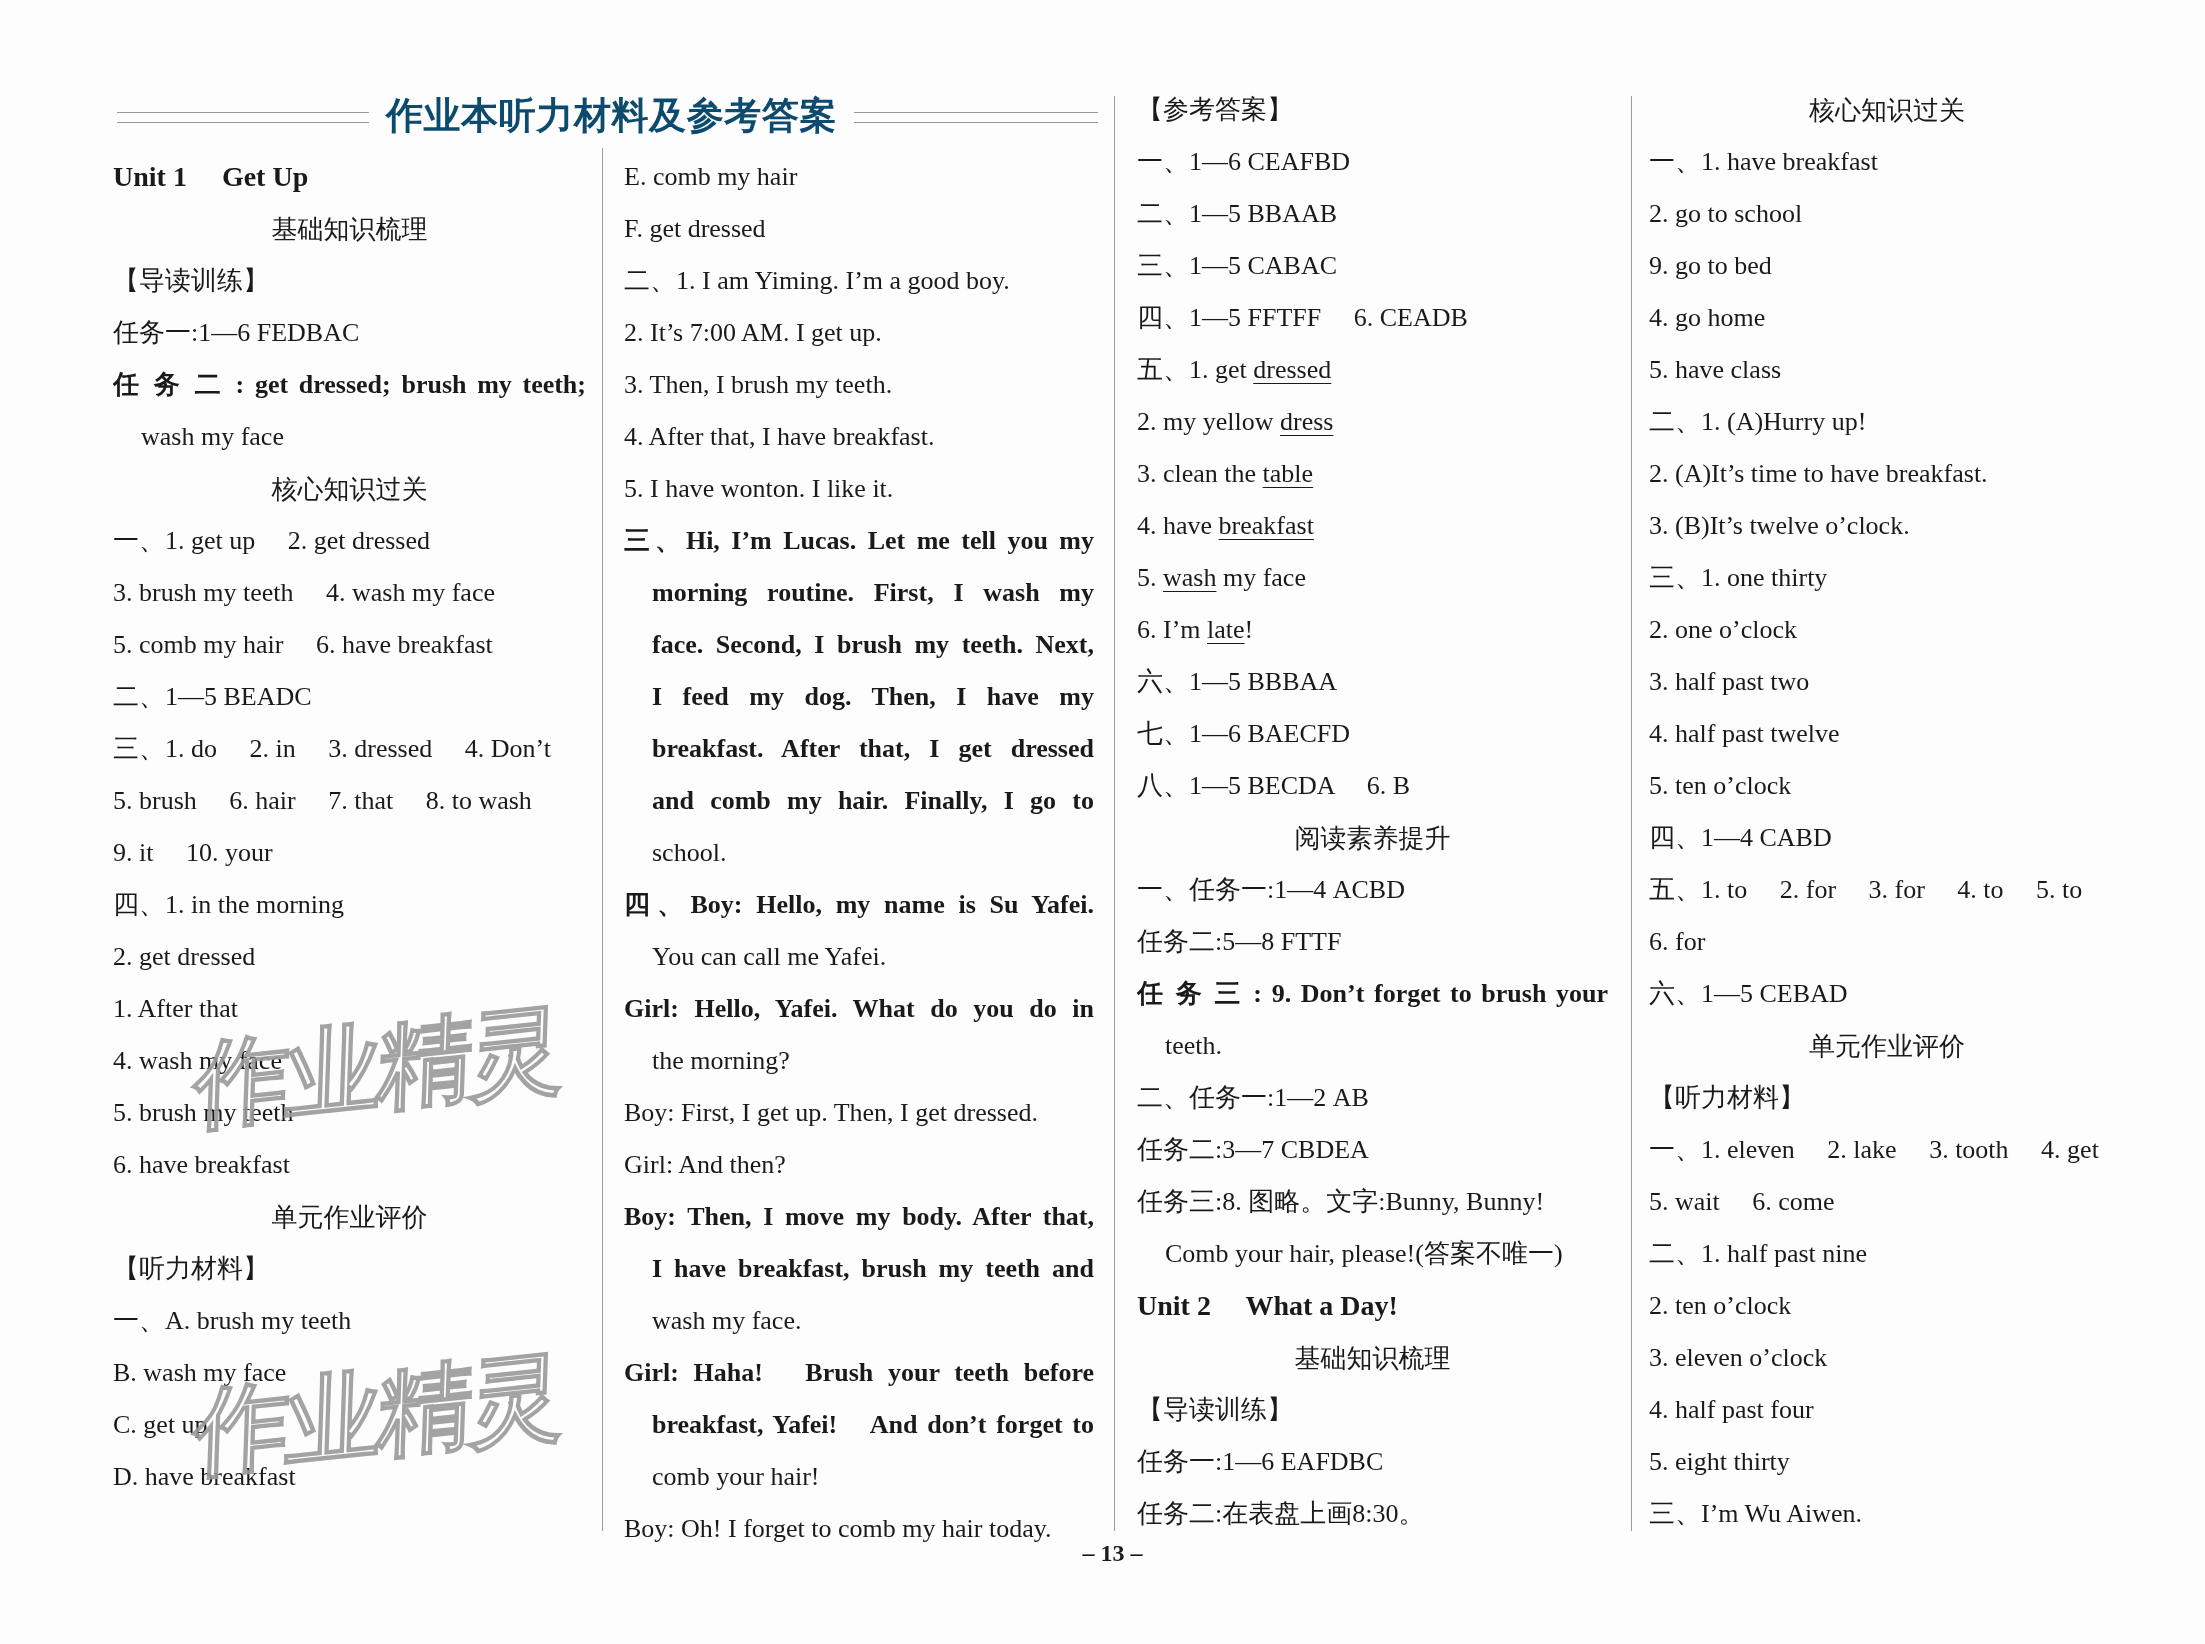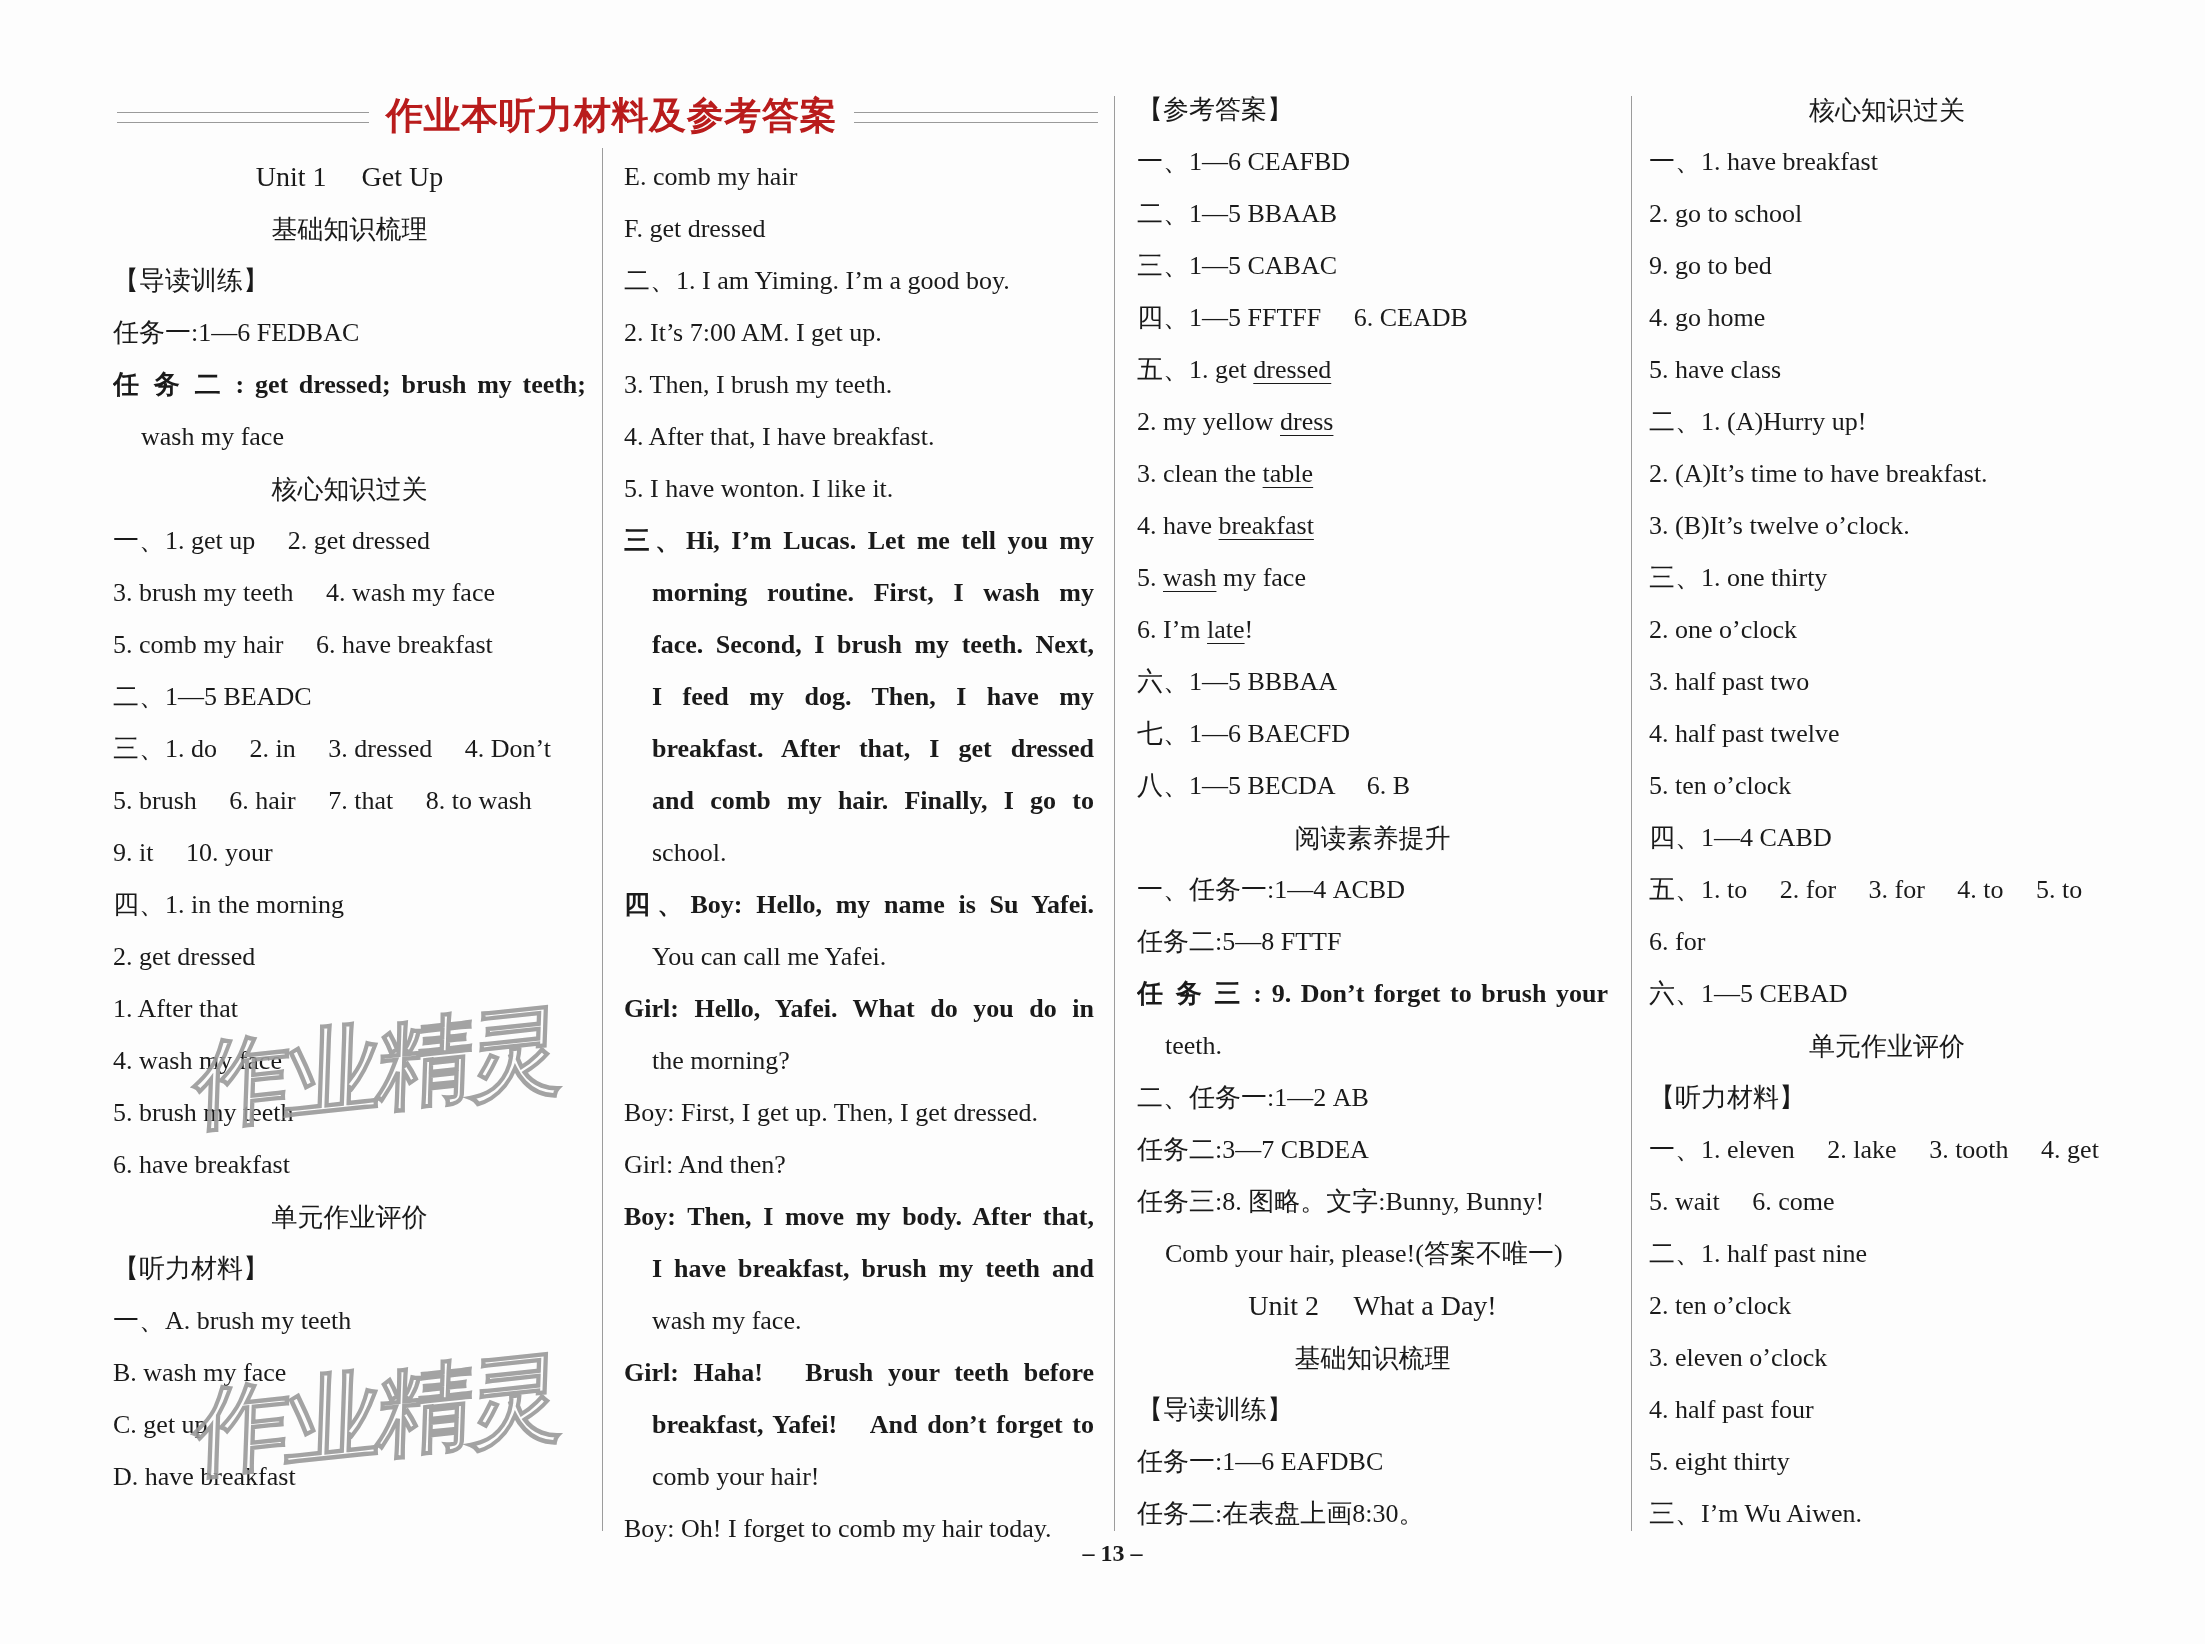--- a/index.html
+++ b/index.html
@@ -5,32 +5,32 @@
   html, body { margin:0; padding:0; }
   body {
     width:2205px; height:1644px; position:relative; overflow:hidden;
     background:#fdfdfd; color:#1a1a1a;
     font-family:"Liberation Serif","DejaVu Serif",serif;
   }
   .title-wrap { position:absolute; left:0; top:84px; width:1100px; height:64px; }
   .title {
     position:absolute; left:380px; width:463px; top:0; height:64px;
     text-align:center; font-family:"DejaVu Sans",sans-serif; font-weight:bold;
-    font-size:37px; line-height:64px; letter-spacing:0.6px; color:#b91c1c;
+    font-size:37px; line-height:64px; letter-spacing:0.6px; color:#0c4a6e;
   }
   .rule { position:absolute; height:9px; border-top:1.9px solid #9a9a9a; border-bottom:1.9px solid #9a9a9a; top:28px; }
   .rule.left { left:117px; width:252px; }
   .rule.right { left:854px; width:244px; }
   .vdiv { position:absolute; width:1.3px; background:#9c9c9c; }
   .col { position:absolute; font-size:26px; line-height:52px; }
   .line { white-space:nowrap; height:52px; }
   .line.justify { text-align:justify; text-align-last:justify; white-space:normal; height:52px; overflow:hidden;font-weight:bold; }
   .indent { padding-left:28px; }
   .hd-cjk { font-family:Liberation Sans, sans-serif; font-size:26px; text-align:center; font-weight:normal; }
-  .unit { font-weight:normal; text-align:center; font-size:28px; }
+  .unit { font-weight:bold; font-size:28px; }
   .u { text-decoration:underline; text-underline-offset:5.1px; text-decoration-thickness:1.3px; }
   .page-num {
     position:absolute; left:1029px; width:167px; top:1540px; text-align:center;
     font-weight:bold; font-size:24px; font-family:"Liberation Serif",serif;
   }
   .wm {
     position:absolute; font-family:"DejaVu Sans",sans-serif; font-weight:bold;
     font-size:96px; color:transparent; -webkit-text-stroke:1.3px #9a9a9a;
     transform:rotate(-6deg) skewX(-8deg); letter-spacing:-3.9px; pointer-events:none;
     white-space:nowrap; opacity:0.9;

